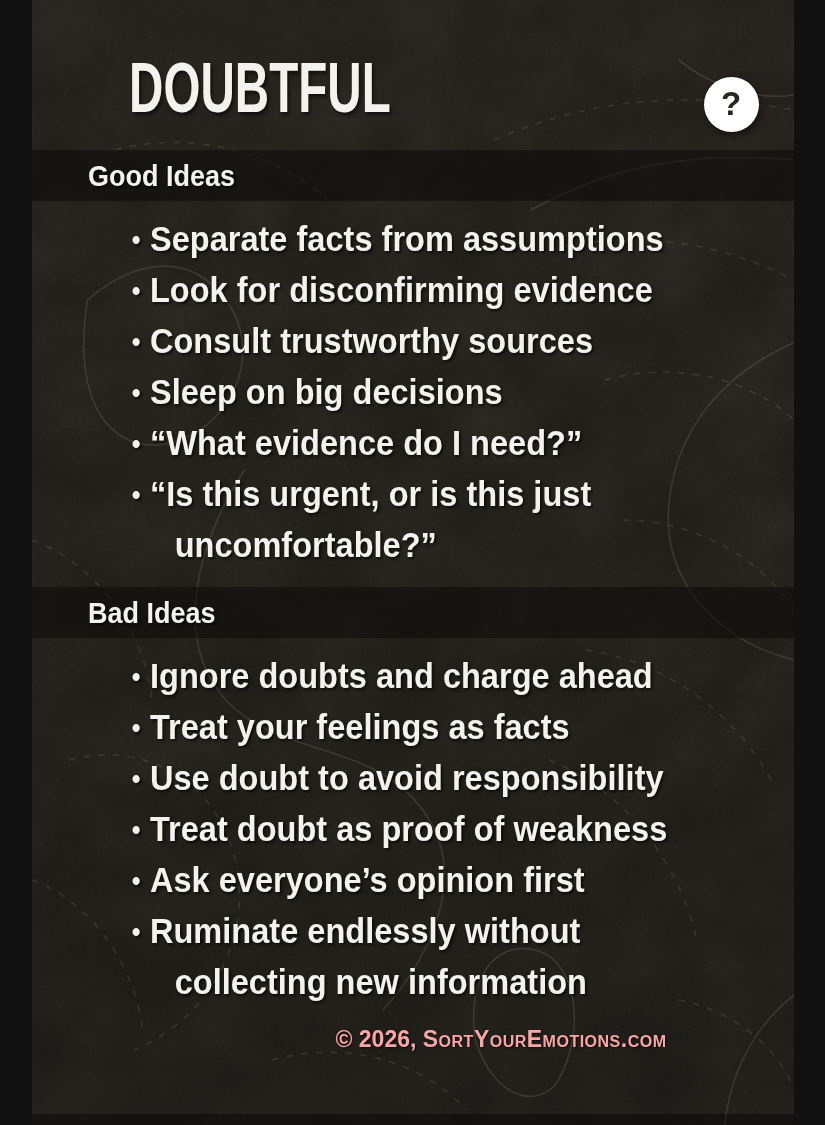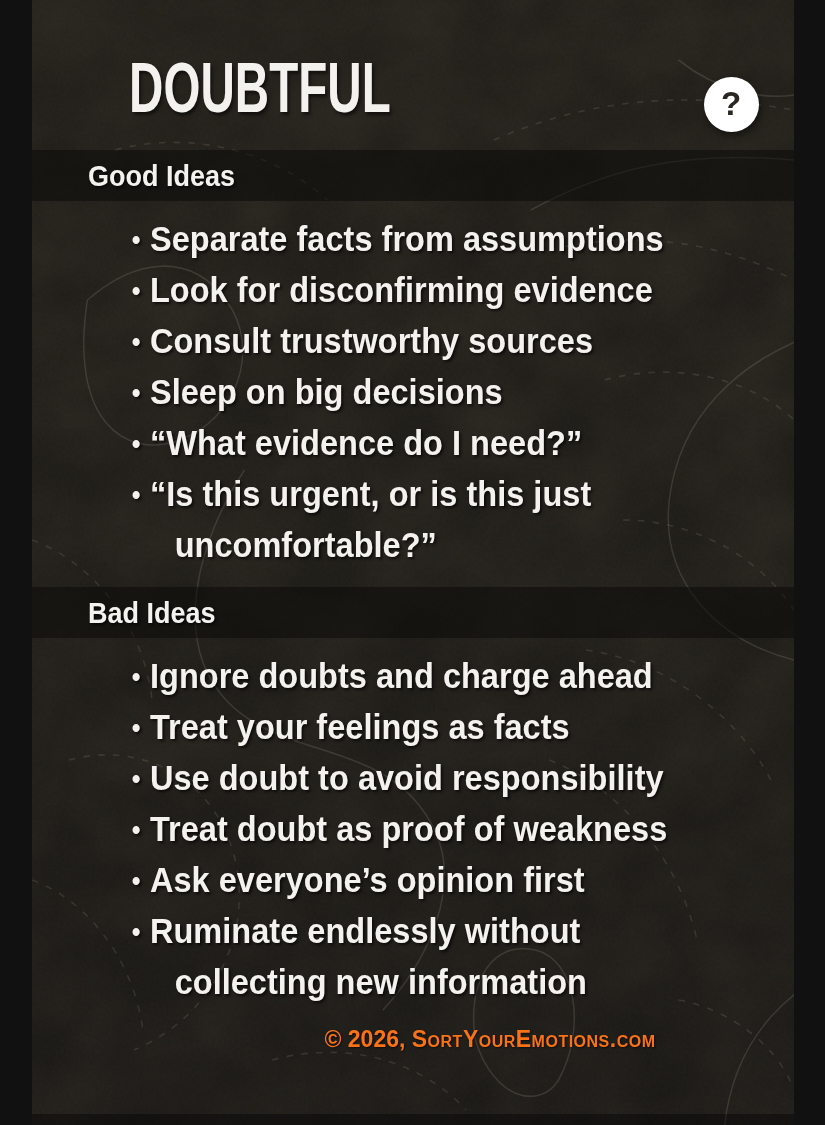--- a/index.html
+++ b/index.html
@@ -106,24 +106,24 @@
     font-size:27px;
     margin-right:10px;
     vertical-align:2px;
   }
   ul.idea-list .item-text{
     white-space:pre-line;
   }
 
   .footer{
     position:absolute;
-    right:138px; bottom:72px;
+    right:127px; bottom:72px;
     font-size:23px;
     font-weight:700;
-    color:#f97316;
+    color:#fca5a5;
     text-shadow:1px 1px 2px rgba(0,0,0,0.6);
     white-space:nowrap;
     z-index:1;
   }
   .footer .sc{ font-variant:small-caps; letter-spacing:0.5px; }
 
   .bottom-strip{
     position:absolute;
     left:0; right:0; bottom:0;
     height:11px;

